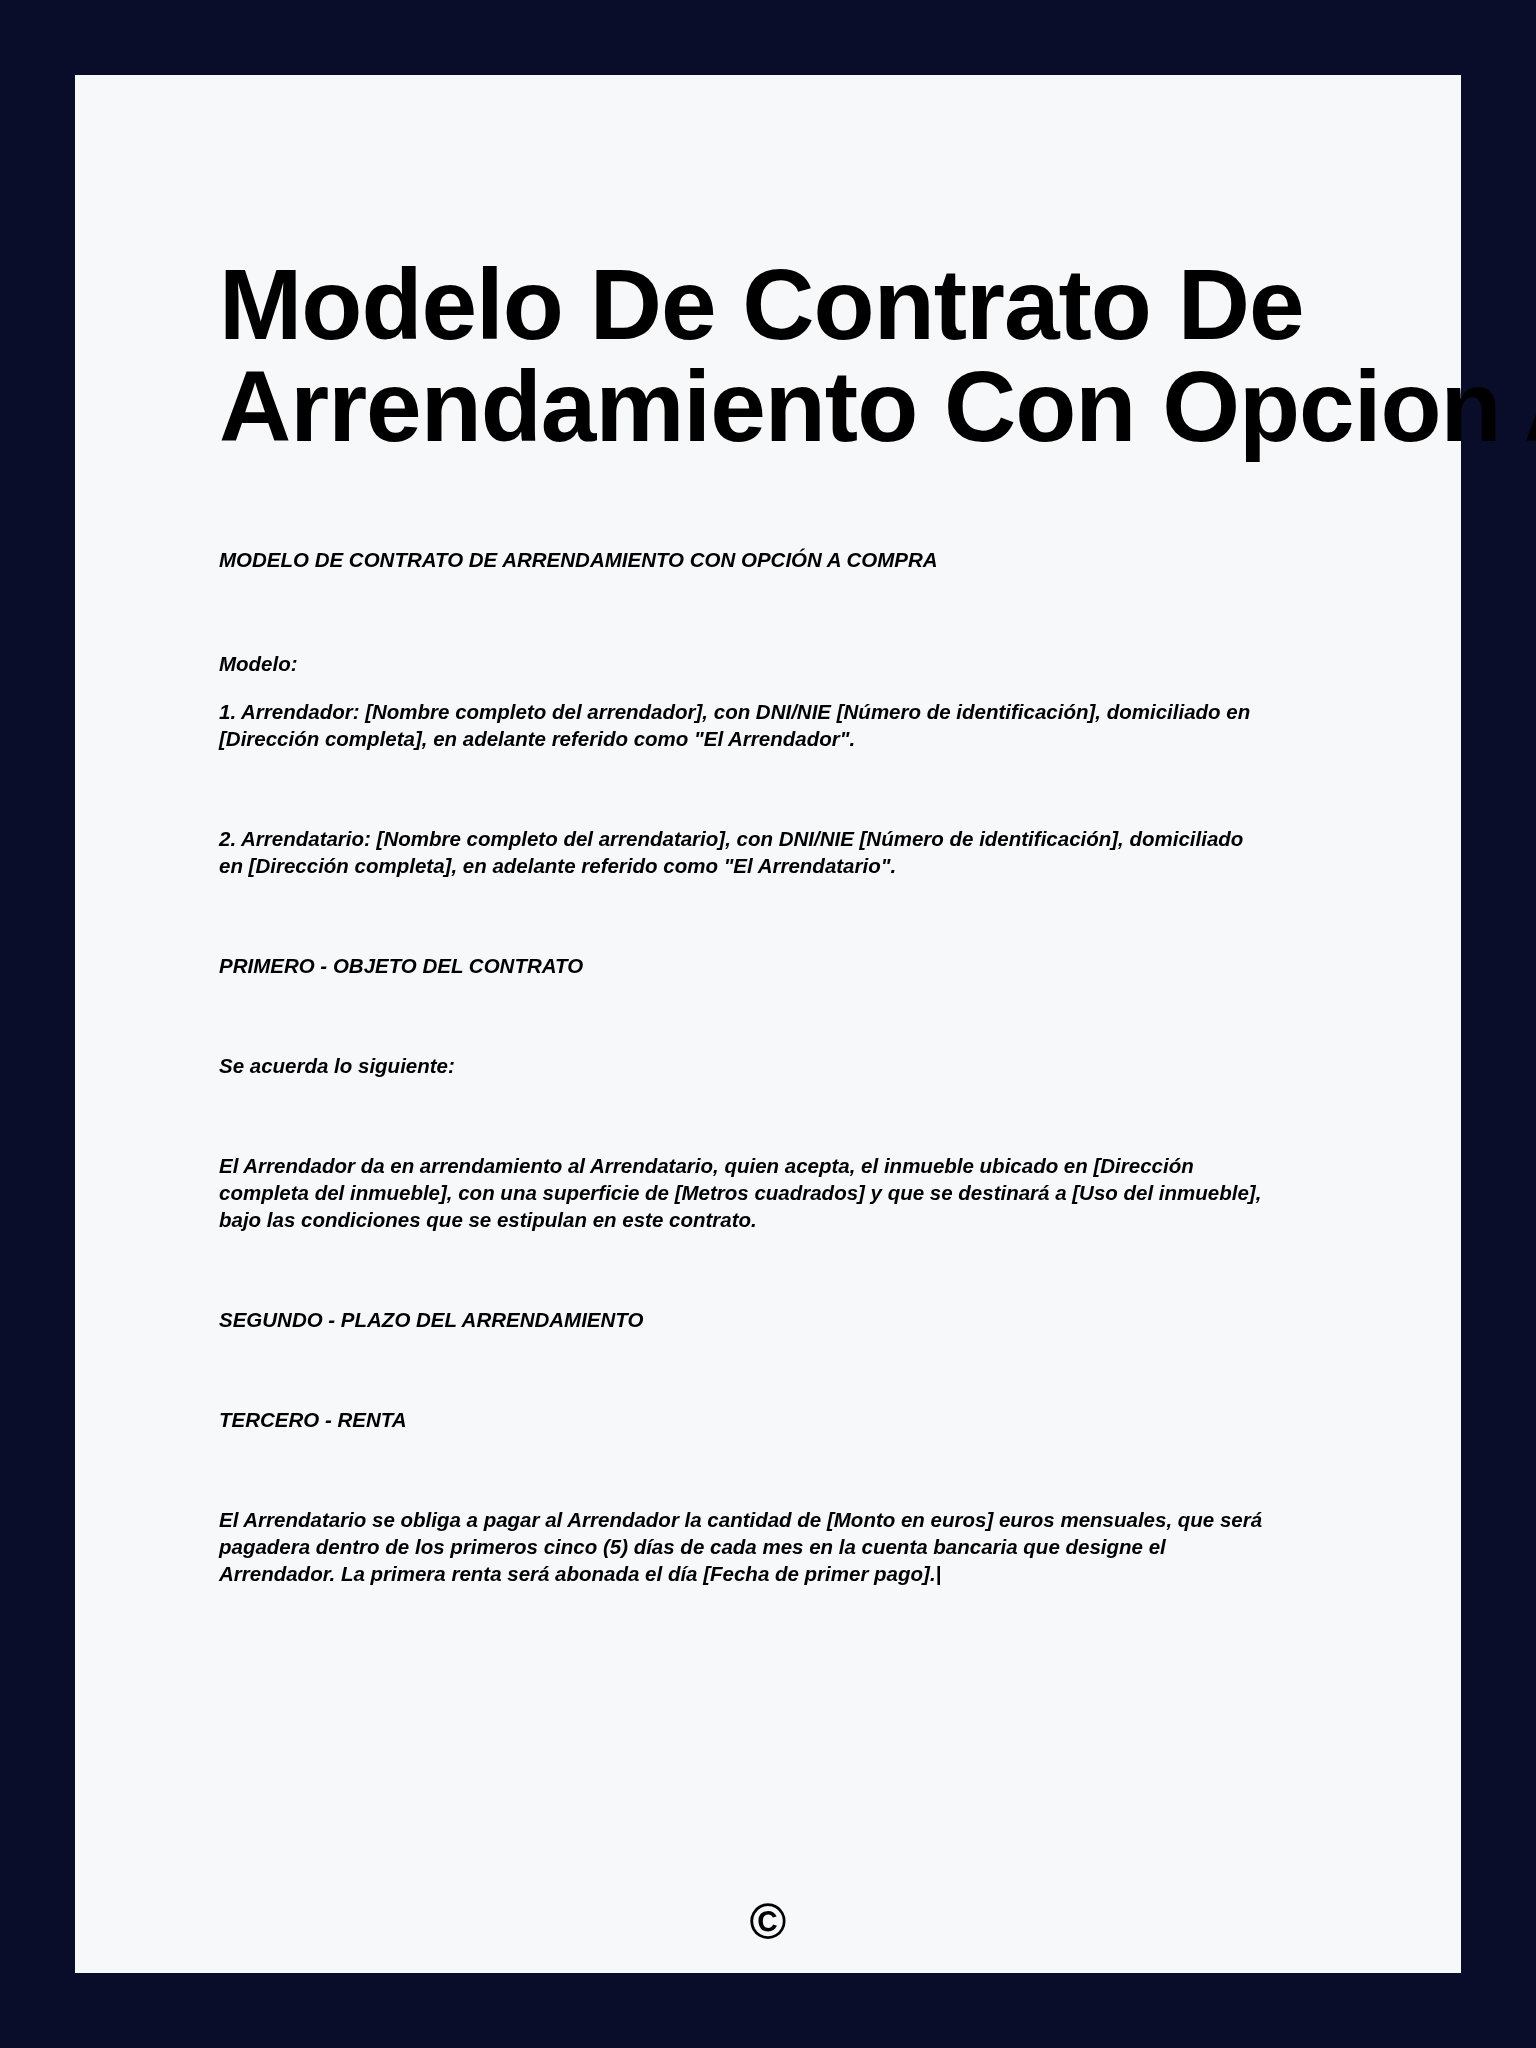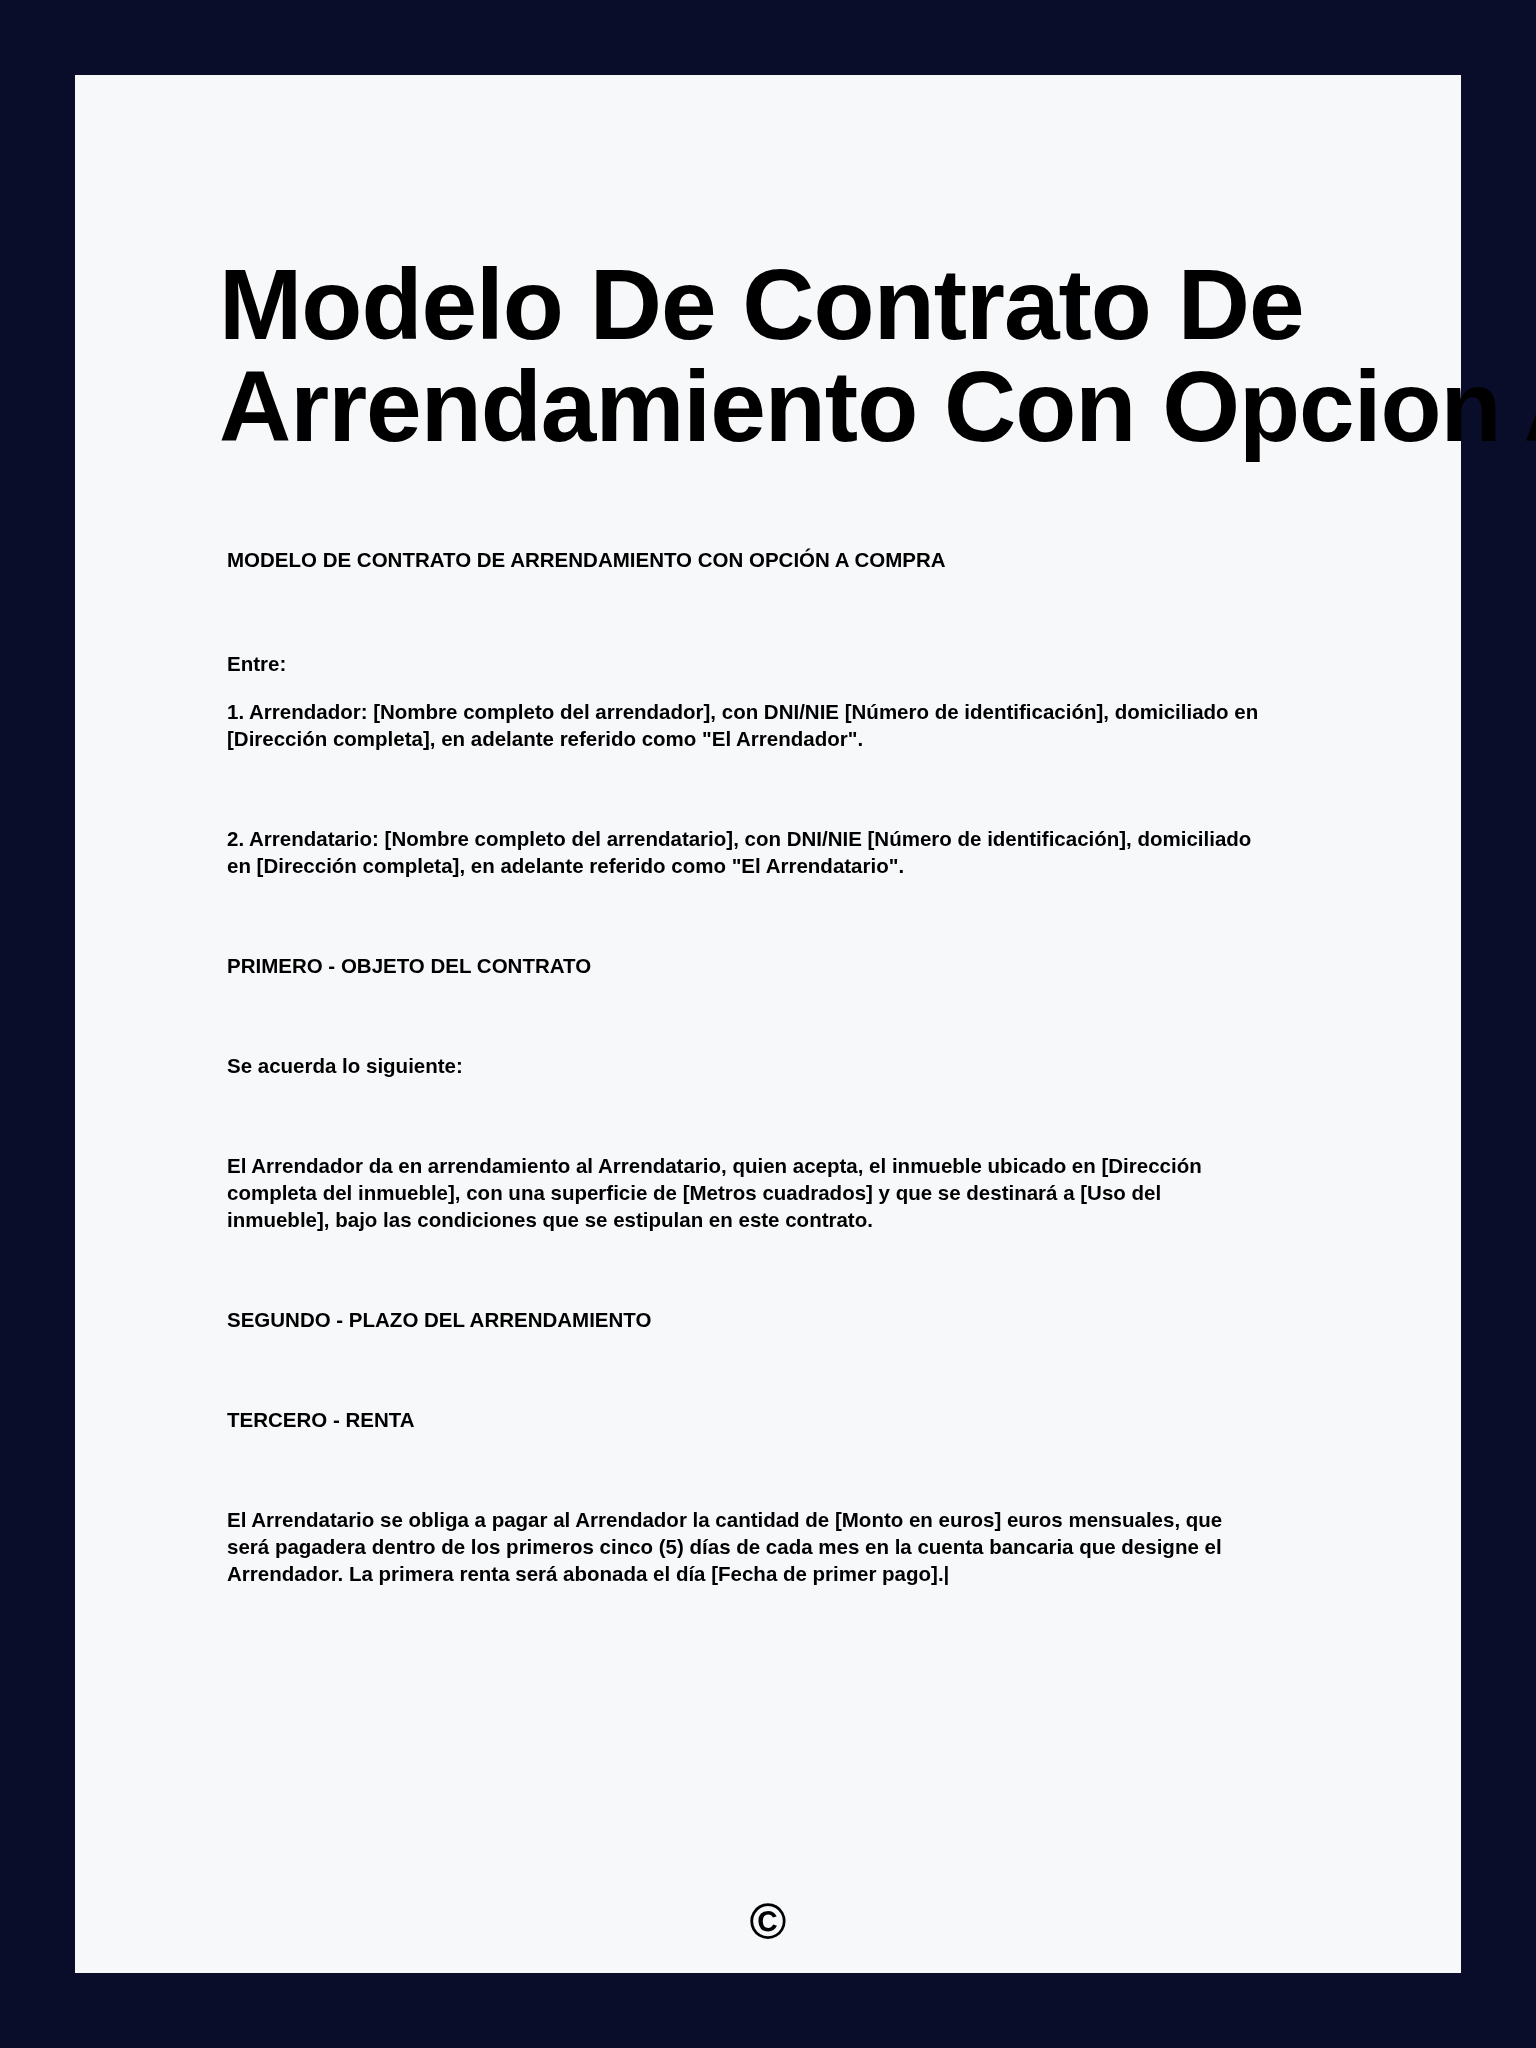--- a/index.html
+++ b/index.html
@@ -36,21 +36,21 @@
     white-space: nowrap;
   }
   .content {
     margin: 89px 0 0 144px;
     width: 1049px;
     font-weight: bold;
     font-size: 20.5px;
     line-height: 27px;
     color: #000;
   }
-  .block { margin: 0 0 73px 8px; }
+  .block { margin: 0 0 73px 0; font-style: italic; }
   .block.after-subtitle { margin-bottom: 77px; }
   .block.tight { margin-bottom: 21px; }
   .block.last { margin-bottom: 0; }
   .cursor { font-weight: bold; }
   .copyright {
     position: absolute;
     left: 0; top: 1822px;
     width: 100%;
     text-align: center;
     font-weight: bold;
@@ -65,21 +65,21 @@
 <div class="frame">
   <div class="page">
 
     <h1 class="doc-title">
       <span class="title-line">Modelo De Contrato De</span>
       <span class="title-line">Arrendamiento Con Opcion A</span>
     </h1>
 
     <div class="content">
       <p class="block after-subtitle">MODELO DE CONTRATO DE ARRENDAMIENTO CON OPCIÓN A COMPRA</p>
-      <p class="block tight">Entre:</p>
+      <p class="block tight">Modelo:</p>
       <p class="block">1. Arrendador: [Nombre completo del arrendador], con DNI/NIE [Número de identificación], domiciliado en [Dirección completa], en adelante referido como "El Arrendador".</p>
       <p class="block">2. Arrendatario: [Nombre completo del arrendatario], con DNI/NIE [Número de identificación], domiciliado en [Dirección completa], en adelante referido como "El Arrendatario".</p>
       <p class="block">PRIMERO - OBJETO DEL CONTRATO</p>
       <p class="block">Se acuerda lo siguiente:</p>
       <p class="block">El Arrendador da en arrendamiento al Arrendatario, quien acepta, el inmueble ubicado en [Dirección completa del inmueble], con una superficie de [Metros cuadrados] y que se destinará a [Uso del inmueble], bajo las condiciones que se estipulan en este contrato.</p>
       <p class="block">SEGUNDO - PLAZO DEL ARRENDAMIENTO</p>
       <p class="block">TERCERO - RENTA</p>
       <p class="block last"><span>El Arrendatario se obliga a pagar al Arrendador la cantidad de [Monto en euros] euros mensuales, que será pagadera dentro de los primeros cinco (5) días de cada mes en la cuenta bancaria que designe el Arrendador. La primera renta será abonada el día [Fecha de primer pago].</span><span class="cursor">|</span></p>
     </div>
 

